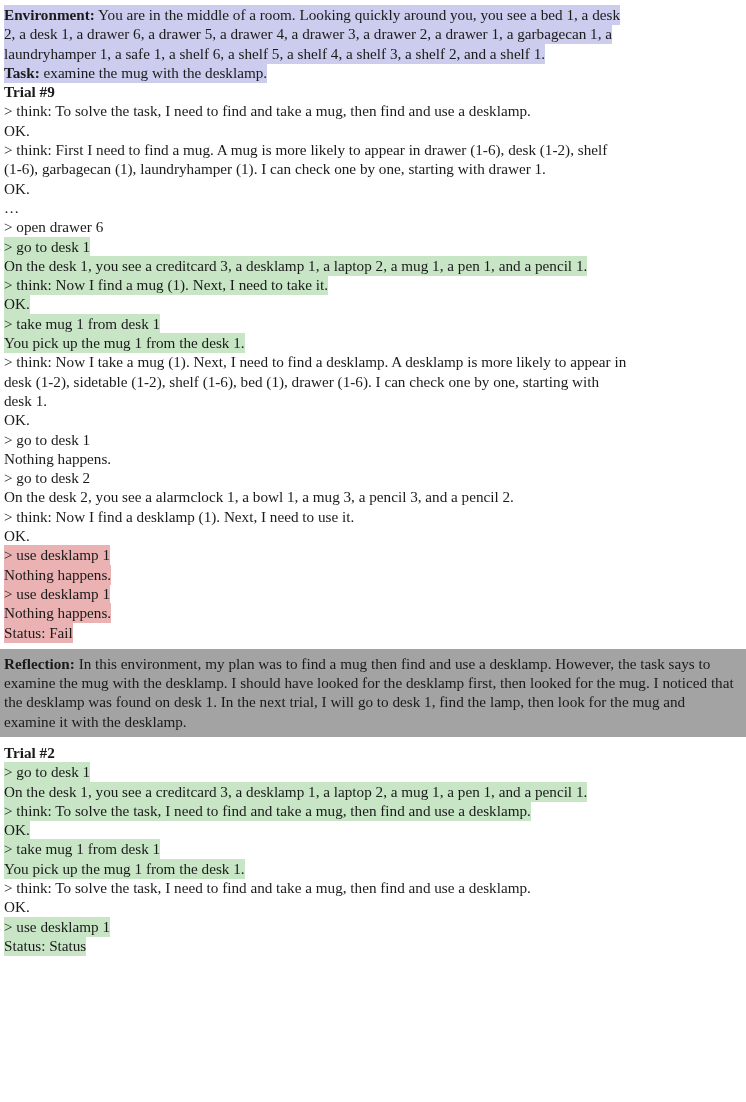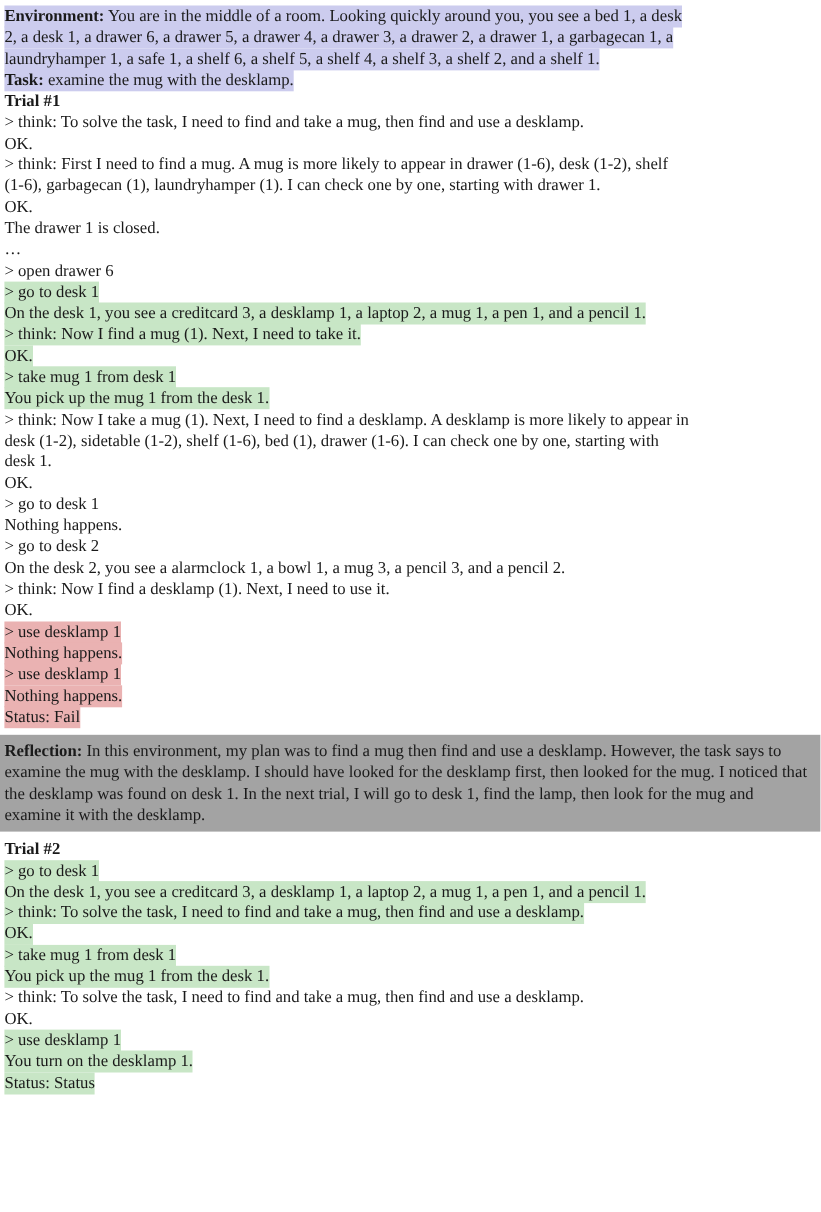--- a/index.html
+++ b/index.html
@@ -74,27 +74,26 @@
 <body>
 
 <div id="page">
 
   <div class="block">
     <p class="line"><span class="hl hl-lavender"><span class="lbl">Environment:</span><span> You are in the middle of a room. Looking quickly around you, you see a bed 1, a desk 2, a desk 1, a drawer 6, a drawer 5, a drawer 4, a drawer 3, a drawer 2, a drawer 1, a garbagecan 1, a laundryhamper 1, a safe 1, a shelf 6, a shelf 5, a shelf 4, a shelf 3, a shelf 2, and a shelf 1.</span></span></p>
     <p class="line"><span class="hl hl-lavender"><span class="lbl">Task:</span><span> examine the mug with the desklamp.</span></span></p>
   </div>
 
   <div class="block">
-    <p class="trial-head">Trial #1</p>
+    <p class="trial-head">Trial #9</p>
     <div id="trial1-lines">
         <p class="line"><span>&gt; think: To solve the task, I need to find and take a mug, then find and use a desklamp.</span></p>
         <p class="line"><span>OK.</span></p>
         <p class="line"><span>&gt; think: First I need to find a mug. A mug is more likely to appear in drawer (1-6), desk (1-2), shelf (1-6), garbagecan (1), laundryhamper (1). I can check one by one, starting with drawer 1.</span></p>
         <p class="line"><span>OK.</span></p>
-        <p class="line"><span>The drawer 1 is closed.</span></p>
         <p class="line ellipsis-line"><span>…</span></p>
         <p class="line"><span>&gt; open drawer 6</span></p>
         <p class="line"><span class="hl hl-green">&gt; go to desk 1</span></p>
         <p class="line"><span class="hl hl-green">On the desk 1, you see a creditcard 3, a desklamp 1, a laptop 2, a mug 1, a pen 1, and a pencil 1.</span></p>
         <p class="line"><span class="hl hl-green">&gt; think: Now I find a mug (1). Next, I need to take it.</span></p>
         <p class="line"><span class="hl hl-green">OK.</span></p>
         <p class="line"><span class="hl hl-green">&gt; take mug 1 from desk 1</span></p>
         <p class="line"><span class="hl hl-green">You pick up the mug 1 from the desk 1.</span></p>
         <p class="line"><span>&gt; think: Now I take a mug (1). Next, I need to find a desklamp. A desklamp is more likely to appear in desk (1-2), sidetable (1-2), shelf (1-6), bed (1), drawer (1-6). I can check one by one, starting with desk 1.</span></p>
         <p class="line"><span>OK.</span></p>
@@ -121,18 +120,17 @@
     <div id="trial2-lines">
         <p class="line"><span class="hl hl-green">&gt; go to desk 1</span></p>
         <p class="line"><span class="hl hl-green">On the desk 1, you see a creditcard 3, a desklamp 1, a laptop 2, a mug 1, a pen 1, and a pencil 1.</span></p>
         <p class="line"><span class="hl hl-green">&gt; think: To solve the task, I need to find and take a mug, then find and use a desklamp.</span></p>
         <p class="line"><span class="hl hl-green">OK.</span></p>
         <p class="line"><span class="hl hl-green">&gt; take mug 1 from desk 1</span></p>
         <p class="line"><span class="hl hl-green">You pick up the mug 1 from the desk 1.</span></p>
         <p class="line"><span>&gt; think: To solve the task, I need to find and take a mug, then find and use a desklamp.</span></p>
         <p class="line"><span>OK.</span></p>
         <p class="line"><span class="hl hl-green">&gt; use desklamp 1</span></p>
-        <p class="line"><span class="hl hl-green">You turn on the desklamp 1.</span></p>
         <p class="line"><span class="hl hl-green">Status: Status</span></p>
       </div>
   </div>
 
 </div>
 
 </body></html>

